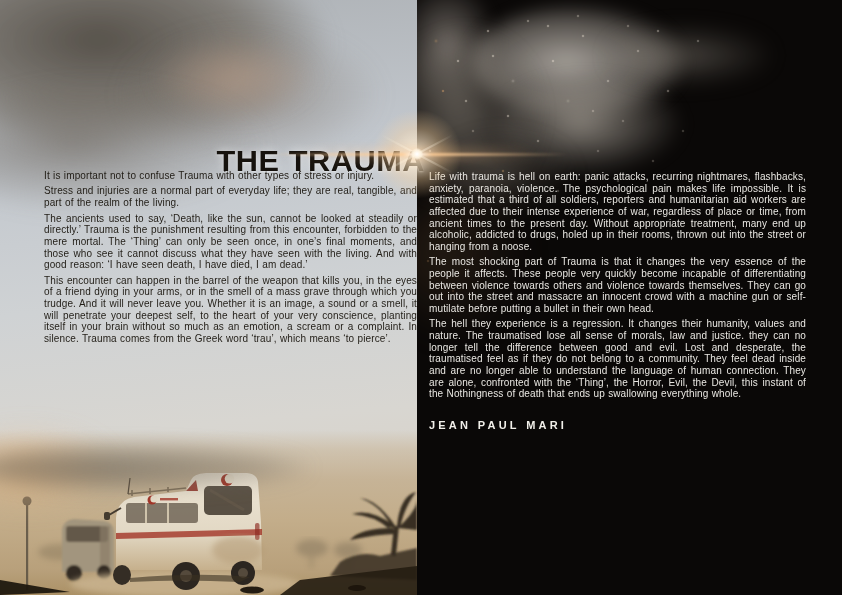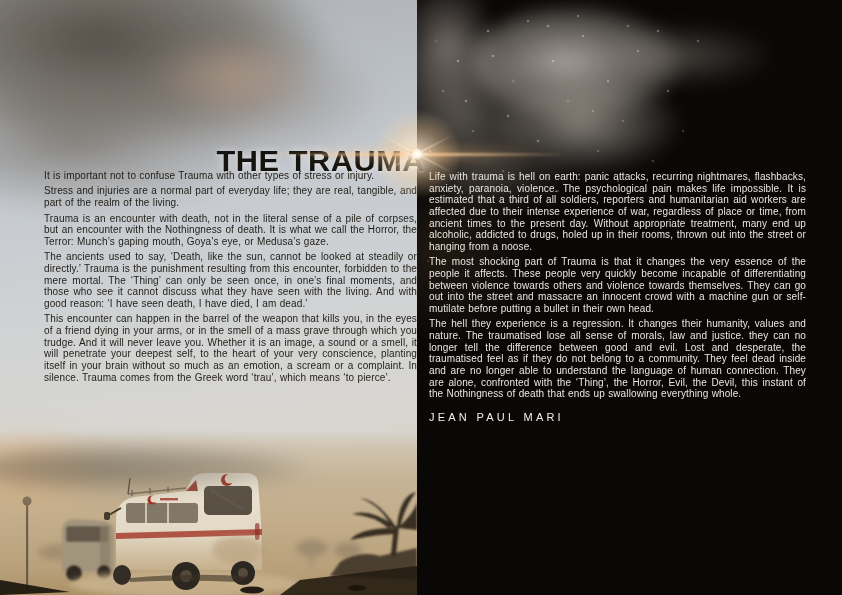--- a/index.html
+++ b/index.html
@@ -91,21 +91,21 @@
     text-align:right; font-size:29px; font-weight:bold; letter-spacing:0.5px;
     color:#16120d; transform:scaleX(1.06); transform-origin:right center;
     text-shadow:0 0 8px rgba(255,255,255,.55), 0 1px 2px rgba(255,255,255,.35);
   }
   
   .col{position:absolute; z-index:5; text-align:justify; font-size:10px; line-height:11.65px;
     letter-spacing:.12px; word-spacing:.4px;}
   .col p{margin:0 0 3.8px 0;}
   .col-left{left:44px; top:170px; width:373px; color:#211d16;}
   .col-right{left:429px; top:171px; width:377px; color:#e9e7e2;}
-  .byline{margin-top:12px; font-size:11px; font-weight:normal; letter-spacing:3.2px; color:#f1efe9;}
+  .byline{margin-top:20px; font-size:11px; font-weight:bold; letter-spacing:3.2px; color:#f1efe9;}
 </style>
 </head>
 <body>
 
 <div class="page">
 
   <div class="left-pane">
     <div class="cloud c1"></div>
     <div class="cloud c2"></div>
     <div class="cloud c3"></div>
@@ -239,21 +239,20 @@
     <div class="ray r1"></div>
       <div class="ray r2"></div>
       <div class="core"></div>
   </div>
 
   <h1 class="title">THE TRAUMA</h1>
 
   <div class="col col-left">
     <p>It is important not to confuse Trauma with other types of stress or injury.</p>
     <p>Stress and injuries are a normal part of everyday life; they are real, tangible, and part of the realm of the living.</p>
-    <p>Trauma is an encounter with death, not in the literal sense of a pile of corpses, but an encounter with the Nothingness of death. It is what we call the Horror, the Terror: Munch’s gaping mouth, Goya’s eye, or Medusa’s gaze.</p>
     <p>The ancients used to say, ‘Death, like the sun, cannot be looked at steadily or directly.’ Trauma is the punishment resulting from this encounter, forbidden to the mere mortal. The ‘Thing’ can only be seen once, in one’s final moments, and those who see it cannot discuss what they have seen with the living. And with good reason: ‘I have seen death, I have died, I am dead.’</p>
     <p>This encounter can happen in the barrel of the weapon that kills you, in the eyes of a friend dying in your arms, or in the smell of a mass grave through which you trudge. And it will never leave you. Whether it is an image, a sound or a smell, it will penetrate your deepest self, to the heart of your very conscience, planting itself in your brain without so much as an emotion, a scream or a complaint. In silence. Trauma comes from the Greek word ‘trau’, which means ‘to pierce’.</p>
   </div>
 
   <div class="col col-right">
     <p>Life with trauma is hell on earth: panic attacks, recurring nightmares, flashbacks, anxiety, paranoia, violence. The psychological pain makes life impossible. It is estimated that a third of all soldiers, reporters and humanitarian aid workers are affected due to their intense experience of war, regardless of place or time, from ancient times to the present day. Without appropriate treatment, many end up alcoholic, addicted to drugs, holed up in their rooms, thrown out into the street or hanging from a noose.</p>
     <p>The most shocking part of Trauma is that it changes the very essence of the people it affects. These people very quickly become incapable of differentiating between violence towards others and violence towards themselves. They can go out into the street and massacre an innocent crowd with a machine gun or self-mutilate before putting a bullet in their own head.</p>
     <p>The hell they experience is a regression. It changes their humanity, values and nature. The traumatised lose all sense of morals, law and justice. they can no longer tell the difference between good and evil. Lost and desperate, the traumatised feel as if they do not belong to a community. They feel dead inside and are no longer able to understand the language of human connection. They are alone, confronted with the ‘Thing’, the Horror, Evil, the Devil, this instant of the Nothingness of death that ends up swallowing everything whole.</p>
     <div class="byline">JEAN PAUL MARI</div>
   </div>

